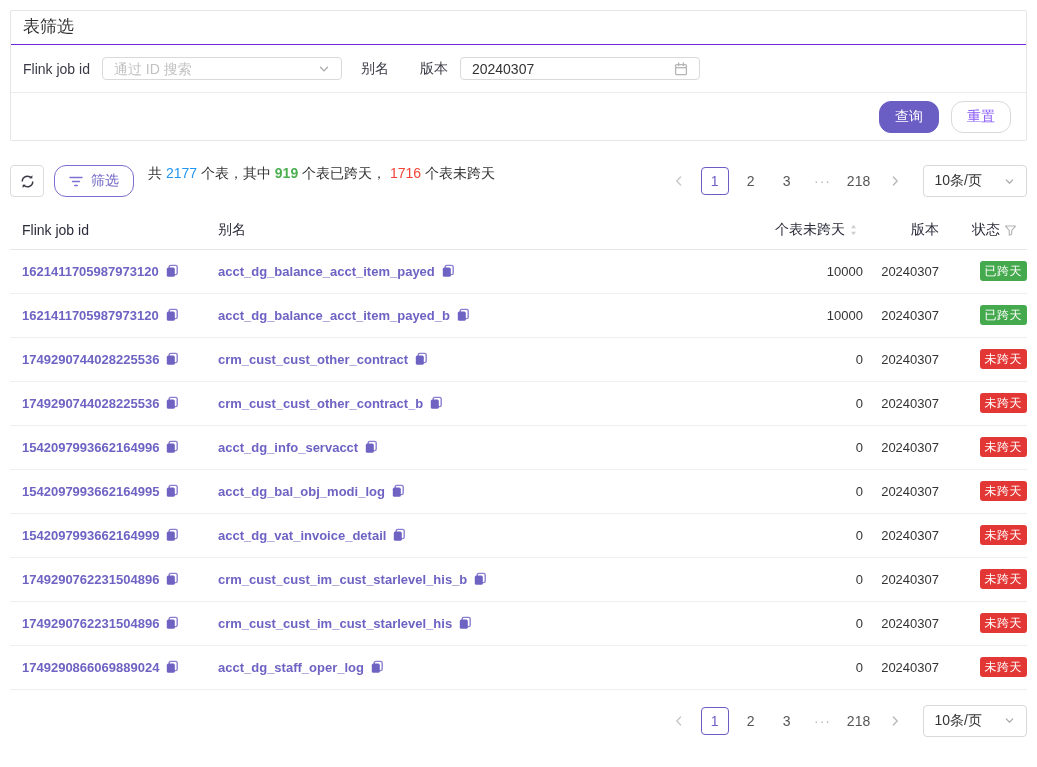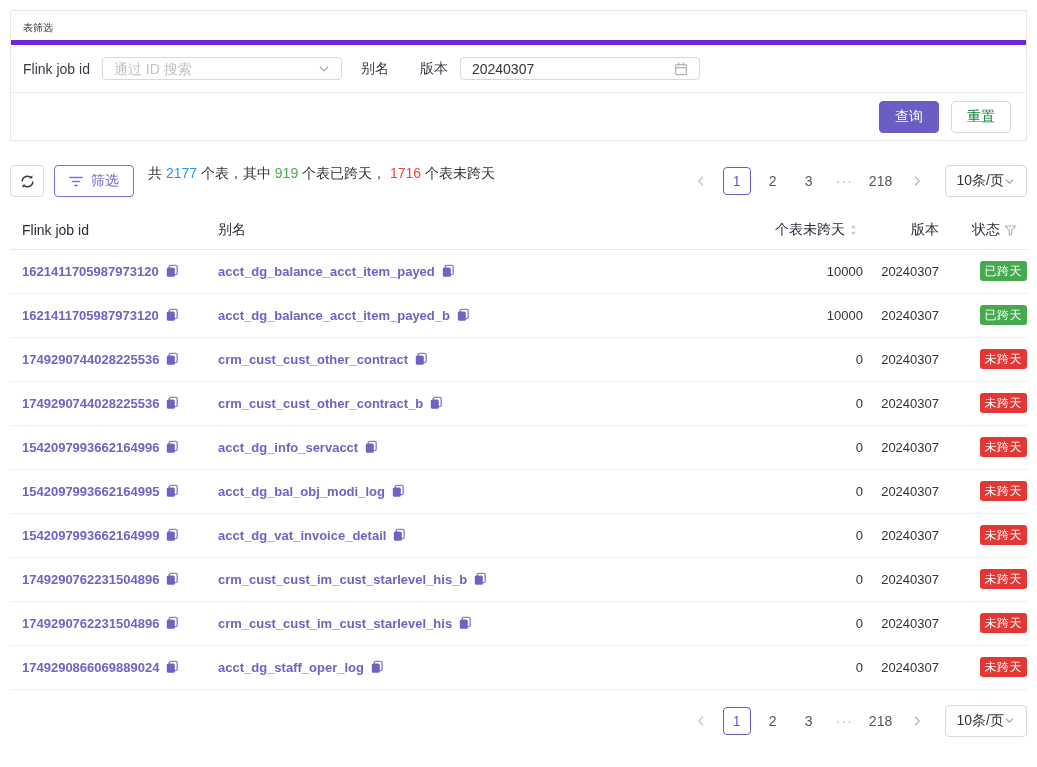--- a/index.html
+++ b/index.html
@@ -14,69 +14,69 @@
   *{box-sizing:border-box;margin:0;padding:0;}
   html,body{background:#fff;}
   body{
     width:1037px;height:767px;overflow:hidden;
     font-family:"Liberation Sans","DejaVu Sans",sans-serif;
     color:#333;font-size:14px;
   }
 
   
   .filter-card{margin:10px 10px 0 10px;border:1px solid #e6e6e6;border-radius:2px;}
-  .card-header{height:34px;line-height:34px;padding:0 12px;border-bottom:5px solid #6d28d9;font-size:10px;color:#333;}
+  .card-header{height:34px;line-height:34px;padding:0 12px;border-bottom:1px solid #6d28d9;font-size:17px;color:#333;font-family:Liberation Mono, monospace;}
   .card-fields{display:flex;align-items:center;padding:12px;border-bottom:1px solid #ececec;}
   .field-group{display:flex;align-items:center;}
   .field-label{margin-right:12px;color:#3a3a46;white-space:nowrap;}
   .field-group + .field-group{margin-left:19px;}
   .select-box{
     width:240px;height:23px;border:1px solid #d9d9d9;border-radius:4px;background:#fff;
     display:flex;align-items:center;padding:0 11px;
   }
   .select-box input{
     flex:1;border:none;outline:none;font-size:14px;color:#333;background:transparent;min-width:0;
     font-family:inherit;
   }
   .select-box input::placeholder{color:#c2c2c2;}
   .select-suffix{flex:none;display:flex;align-items:center;margin-left:6px;}
   .card-actions{display:flex;justify-content:flex-end;align-items:center;gap:12px;padding:8px 15px 7px 12px;}
-  .btn{height:32px;border-radius:4px;font-size:14px;display:inline-flex;align-items:center;justify-content:center;cursor:pointer;font-family:Liberation Serif, serif;}
+  .btn{height:32px;border-radius:12px;font-size:14px;display:inline-flex;align-items:center;justify-content:center;cursor:pointer;font-family:Liberation Serif, serif;}
   .btn-primary{background:var(--accent,#6a5dc4);color:#fff;border:1px solid var(--accent,#6a5dc4);padding:0 15px;}
-  .btn-default{background:#fff;color:#15803d;border:1px solid #d9d9d9;padding:12px 15px;}
+  .btn-default{background:#fff;color:#8b5cf6;border:1px solid #d9d9d9;padding:12px 15px;}
 
   
   .toolbar{margin:24px 10px 15px 10px;display:flex;align-items:flex-start;}
   .icon-btn{
     width:34px;height:32px;border:1px solid #dcdcdc;border-radius:4px;background:#fff;
     display:flex;align-items:center;justify-content:center;cursor:pointer;
   }
   .btn-filter{
     margin-left:10px;border:1px solid #7b6fd0;color:var(--link,#6e63c3);background:#fff;
     padding:0 14px;gap:8px;
   }
   .summary{margin-left:14px;font-size:14px;color:#333;white-space:nowrap;}
   .summary .n-blue{color:var(--blue,#2196f3);}
-  .summary .n-green{color:var(--green,#4caf50);}
+  .summary .n-green{color:var(--green,#4caf50);font-weight:bold;}
   .summary .n-red{color:var(--red,#f44336);}
 
   
   .pager{display:flex;align-items:center;}
   .toolbar .pager{margin-left:auto;}
   .pg-item{
     min-width:28px;height:28px;margin:0 4px;border-radius:4px;
     display:inline-flex;align-items:center;justify-content:center;
     font-size:14px;color:#555;cursor:pointer;background:#fff;
   }
   .pg-item.active{border:1px solid var(--accent,#6a5dc4);color:var(--accent,#6a5dc4);}
   .pg-nav{color:#c6c6c6;}
   .pg-ellipsis{color:#b9b9b9;letter-spacing:1px;}
   .page-size{
     margin-left:10px;height:32px;border:1px solid #d9d9d9;border-radius:4px;background:#fff;
-    display:inline-flex;align-items:center;gap:0;padding:0 11px;font-size:14px;color:#333;cursor:pointer;
+    display:inline-flex;align-items:center;gap:22px;padding:0 11px;font-size:14px;color:#333;cursor:pointer;
   }
 
   
   .data-table{width:1017px;margin:0 10px;border-collapse:collapse;table-layout:fixed;}
   .data-table col.c1{width:196px;}
   .data-table col.c3{width:140px;}
   .data-table col.c4{width:76px;}
   .data-table col.c5{width:88px;}
   .data-table th{
     height:37px;border-bottom:1px solid #e7e7e7;font-size:14px;font-weight:500;color:#2b2b3a;

